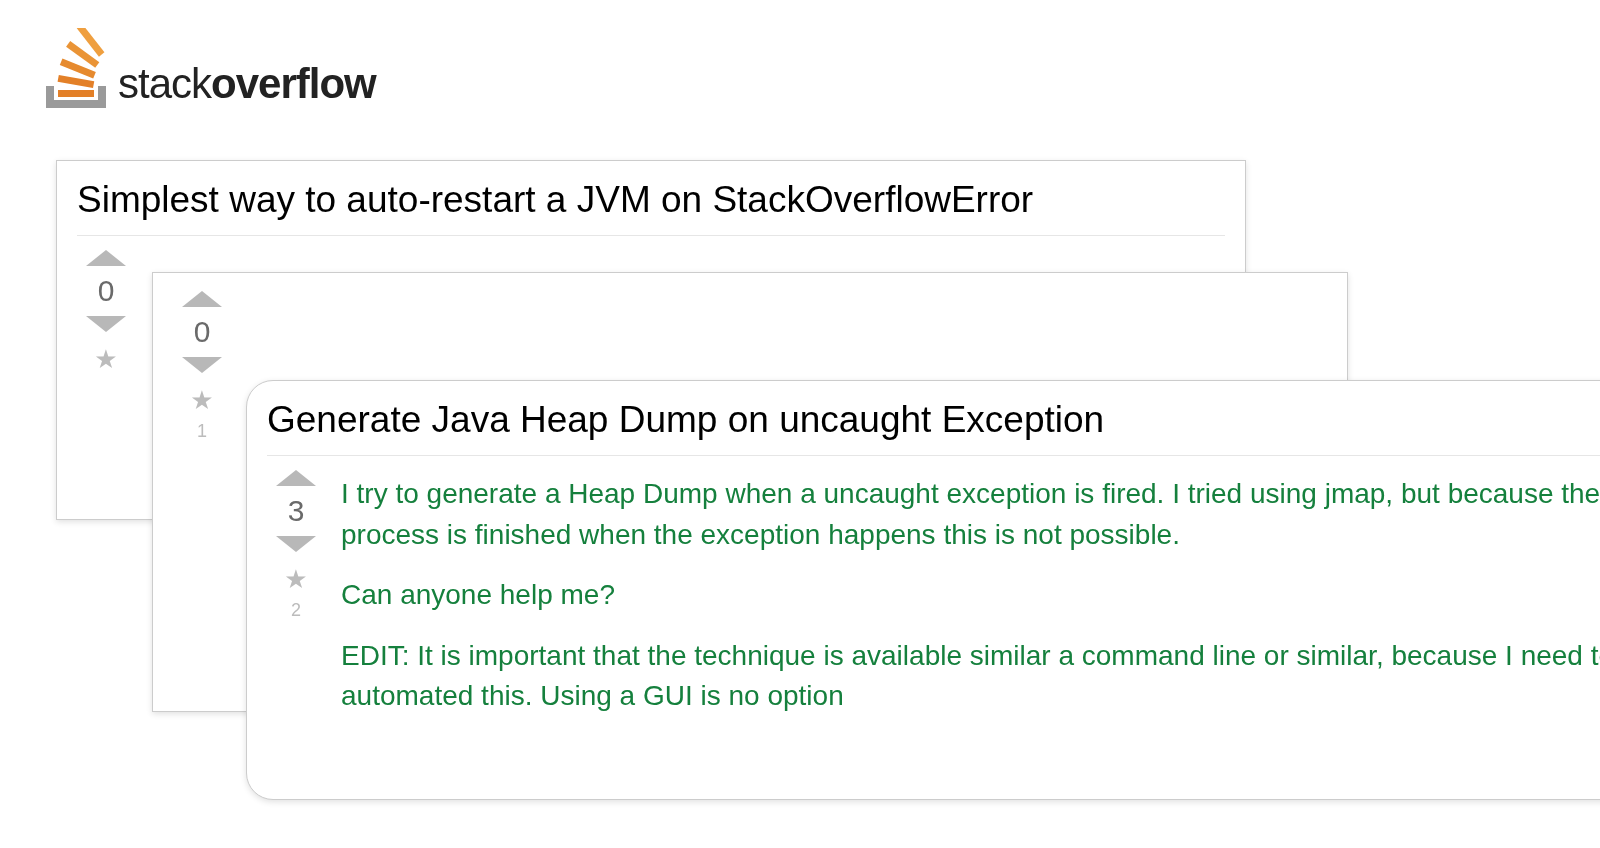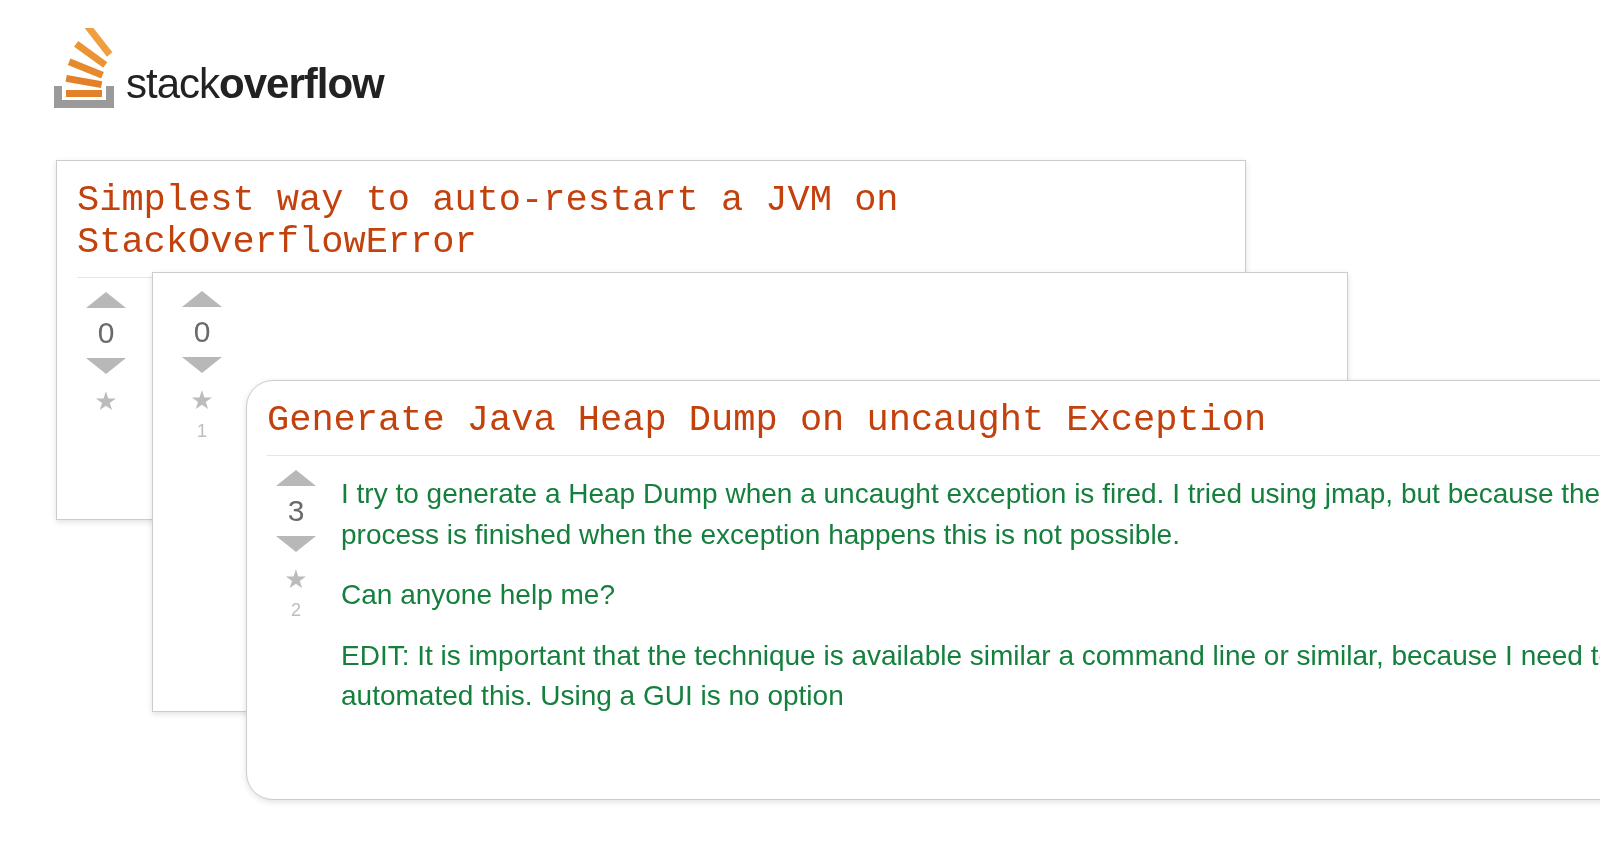--- a/index.html
+++ b/index.html
@@ -7,21 +7,21 @@
     font-family: Arial, Helvetica, sans-serif;
     background: #fff;
     width: 1600px;
     height: 848px;
     position: relative;
     overflow: hidden;
   }
   .logo {
     position: absolute;
     top: 28px;
-    left: 48px;
+    left: 40px;
     display: flex;
     align-items: flex-end;
     gap: 6px;
     text-align: right;
   }
   .logo-icon { width: 72px; height: 86px; }
   .logo-text {
     font-size: 42px;
     color: #222;
     letter-spacing: -1px;
@@ -33,25 +33,24 @@
   .card {
     position: absolute;
     background: #fff;
     border: 1px solid #ccc;
     box-shadow: 0 2px 6px rgba(0,0,0,0.12);
     padding: 18px 20px 20px 20px;
   }
   .card-title {
     font-size: 37px;
     font-weight: 400;
-    color: #c2410c;
+    color: #000000;
     padding-bottom: 14px;
     border-bottom: 1px solid #e6e6e6;
     margin-bottom: 14px;
-    font-family: Liberation Mono, monospace;
   }
   .card-body-row {
     display: flex;
     align-items: flex-start;
   }
   .vote-col {
     width: 58px;
     display: flex;
     flex-direction: column;
     align-items: center;

